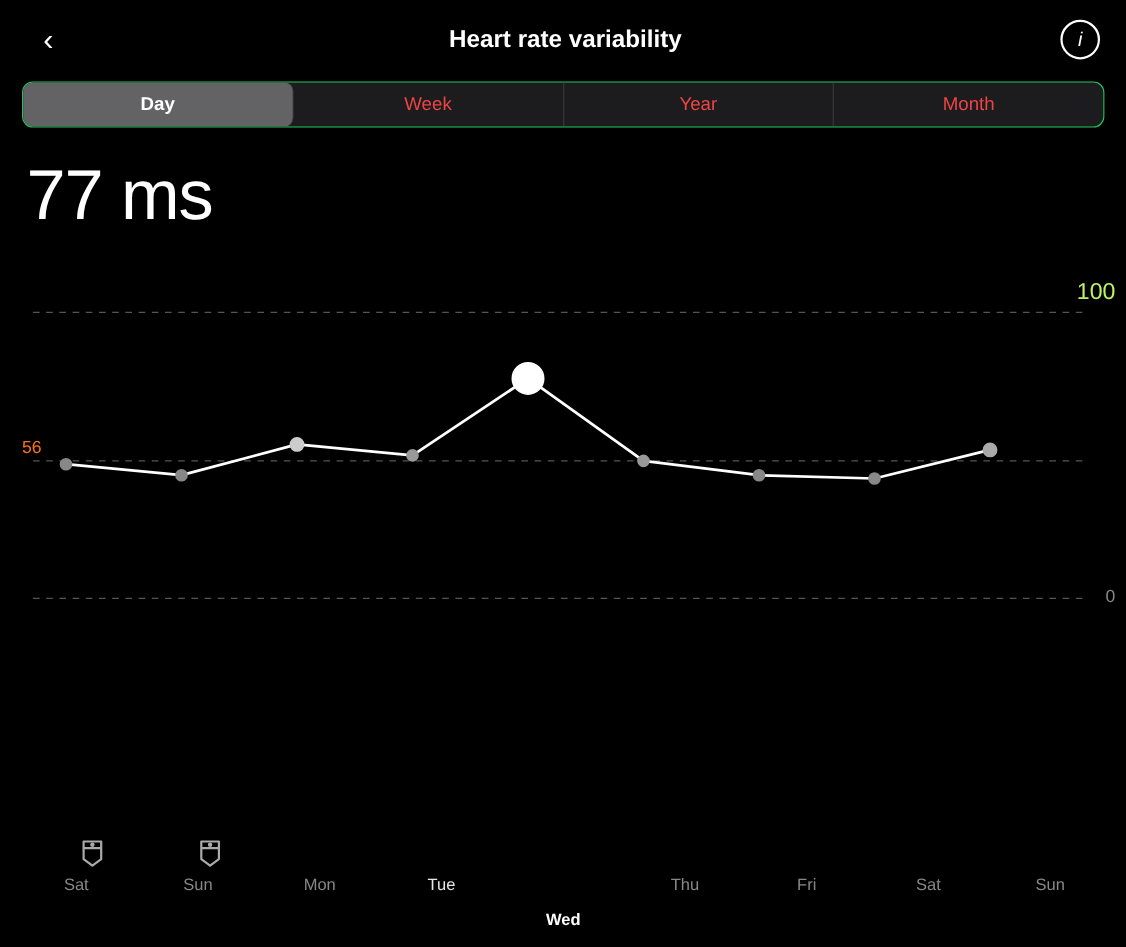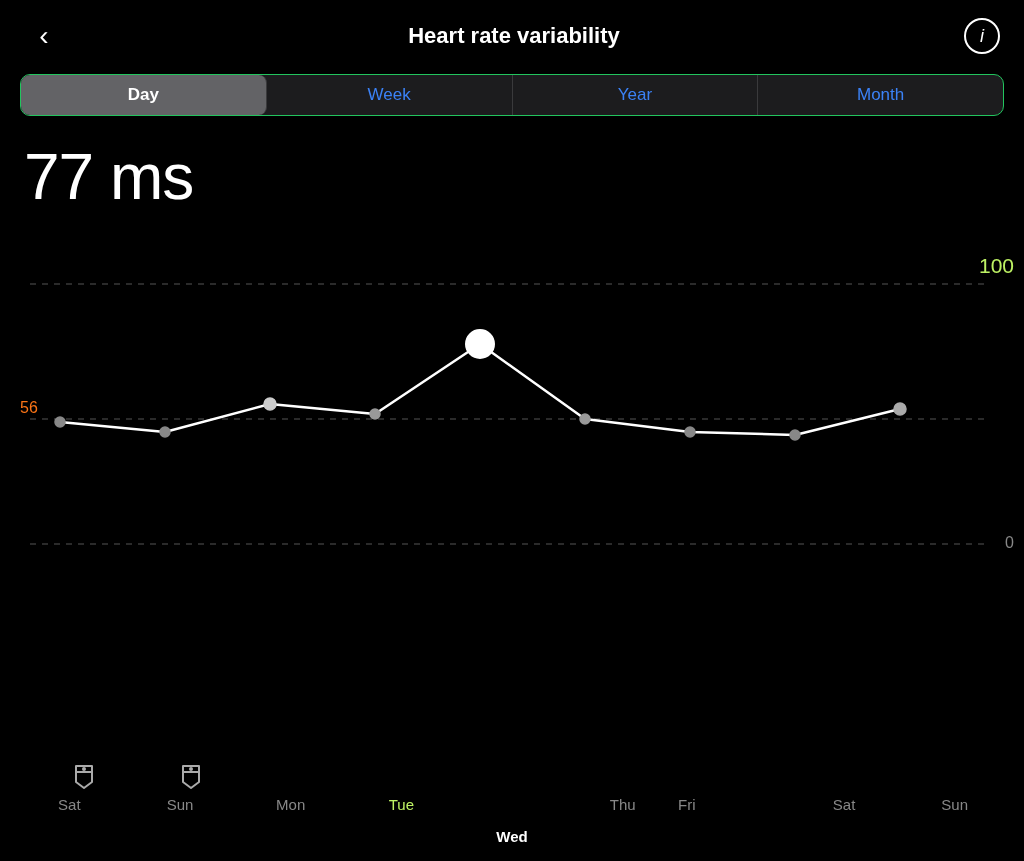--- a/index.html
+++ b/index.html
@@ -59,21 +59,21 @@
       border: 1px solid #22c55e;
       background: #1c1c1e;
     }
     .tab {
       flex: 1;
       padding: 10px 0;
       text-align: center;
       font-size: 17px;
       font-weight: 500;
       cursor: pointer;
-      color: #3b82f6;
+      color: #ef4444;
       border-right: 1px solid #3a3a3c;
     }
     .tab:last-child { border-right: none; }
     .tab.active {
       background: #636366;
       color: #fff;
       font-weight: 700;
       border-radius: 8px;
     }
 
@@ -207,20 +207,20 @@
 
     <div style="flex:1;"></div>
 
     <div style="flex:1;"></div>
   </div>
 
   <div style="display:flex; padding: 0 14px; padding-bottom: 16px;">
     <div style="flex:1; text-align:center; font-size:15px; color:#888;">Sat</div>
     <div style="flex:1; text-align:center; font-size:15px; color:#888;">Sun</div>
     <div style="flex:1; text-align:center; font-size:15px; color:#888;">Mon</div>
-    <div style="flex:1; text-align:center; font-size:15px; color:#bef264;">Tue</div>
+    <div style="flex:1; text-align:center; font-size:15px; color:#e5e5e5;">Tue</div>
     <div style="flex:1; text-align:center; font-size:15px; color:#fff; font-weight:700;margin-top:32px;">Wed</div>
     <div style="flex:1; text-align:center; font-size:15px; color:#888;">Thu</div>
-    <div style="flex:1; text-align:left; font-size:15px; color:#888;">Fri</div>
+    <div style="flex:1; text-align:center; font-size:15px; color:#888;">Fri</div>
     <div style="flex:1; text-align:center; font-size:15px; color:#888;">Sat</div>
     <div style="flex:1; text-align:center; font-size:15px; color:#888;">Sun</div>
   </div>
 </div>
 
 </body></html>

